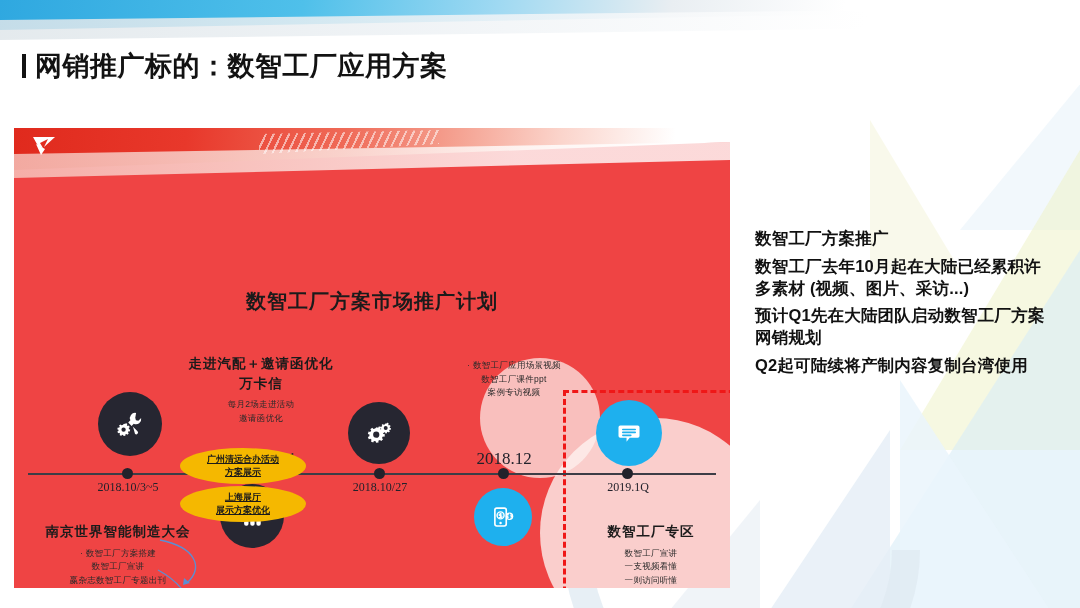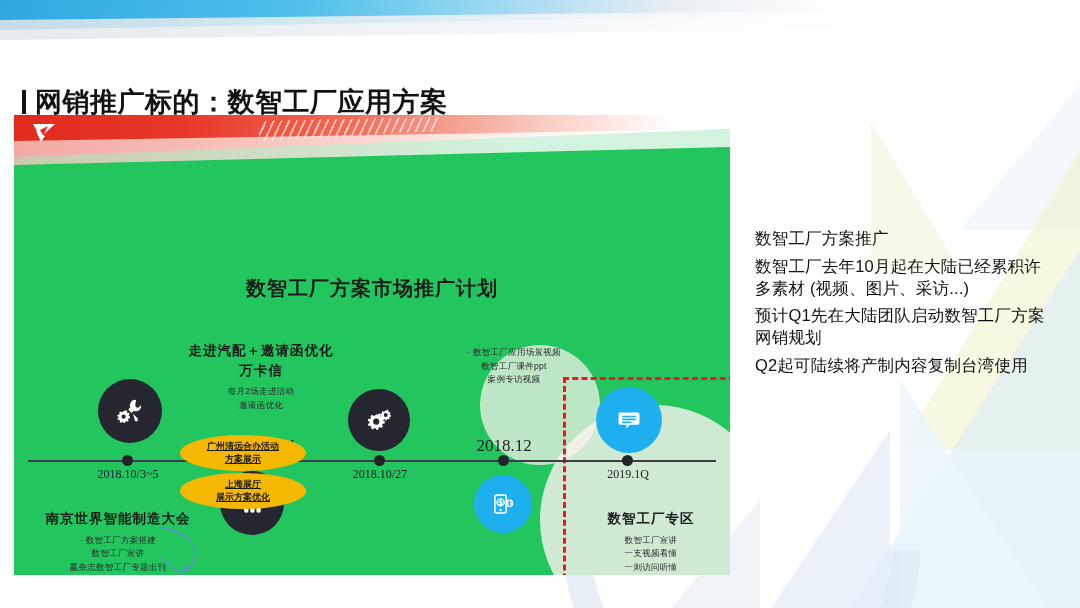--- a/index.html
+++ b/index.html
@@ -34,28 +34,27 @@
     position:absolute;right:160px;bottom:-120px;width:300px;height:300px;
     border:28px solid #dfe9f2;border-radius:50%;opacity:.75;
     clip-path:polygon(0 50%,100% 50%,100% 100%,0 100%);
   }
 
   
   .page-title{
     position:absolute;left:22px;top:48px;
     font-size:27px;font-weight:bold;color:#121212;letter-spacing:.5px;
     white-space:nowrap;
-    margin-top:36px;
   }
   .title-bar{display:inline-block;width:4px;height:24px;background:#121212;vertical-align:-3px;margin-right:9px;}
 
   
   .slide{
-    position:absolute;left:14px;top:115px;width:716px;height:460px;
-    background:#22c55e;overflow:hidden;
+    position:absolute;left:14px;top:128px;width:716px;height:460px;
+    background:#ef4444;overflow:hidden;
   }
   .slide-banner{
     position:absolute;left:0;top:0;width:716px;height:42px;
     background:linear-gradient(95deg,#e02a1d 0%,#e8382b 24%,#ef6a57 46%,#f5a393 62%,#fbd4cb 76%,#ffffff 92%);
     clip-path:polygon(0 0,716px 0,716px 14px,0 42px);
   }
   .slide-banner-2{
     position:absolute;left:0;top:10px;width:716px;height:40px;
     background:linear-gradient(95deg,#f7c9c1 0%,#fae0da 30%,#ffffff 70%);
     clip-path:polygon(0 16px,716px 4px,716px 22px,0 40px);
@@ -112,21 +111,21 @@
   .connector svg{overflow:visible;}
 
   
   .redbox{
     position:absolute;left:549px;top:262px;width:175px;height:250px;
     border:3px dashed #ef1717;background:transparent;
   }
 
   
   .rpanel{position:absolute;left:755px;top:228px;width:300px;}
-  .rpanel p{margin:0 0 6px 0;font-size:16.5px;font-weight:normal;color:#111;line-height:1.32;letter-spacing:.2px;}
+  .rpanel p{margin:0 0 6px 0;font-size:16.5px;font-weight:bold;color:#111;line-height:1.32;letter-spacing:.2px;}
 </style>
 </head>
 <body>
 
 <div class="page-deco" data-name="page-decoration">
   <div class="deco-top-band" data-name="top-blue-band"></div>
   <div class="deco-top-band2" data-name="top-gray-band"></div>
   <div class="deco-tri t7" data-name="deco-triangle-7"></div>
   <div class="deco-tri t5" data-name="deco-triangle-5"></div>
   <div class="deco-tri t1" data-name="deco-triangle-1"></div>

